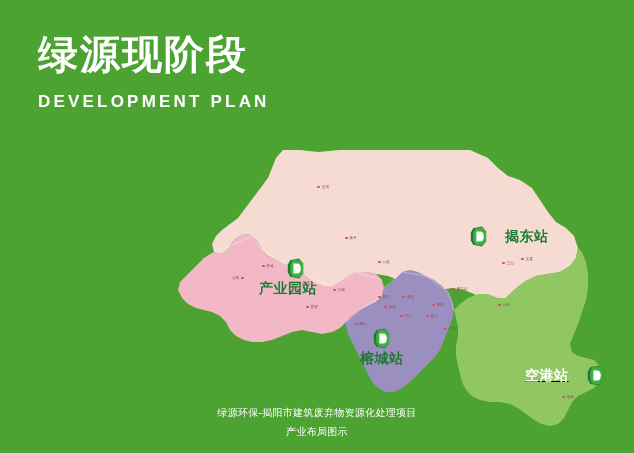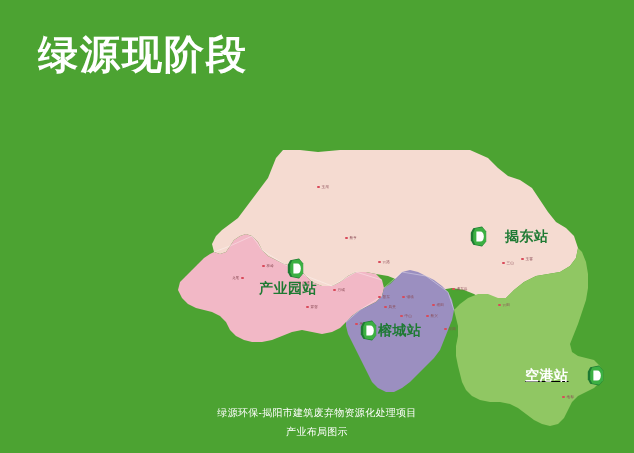--- a/index.html
+++ b/index.html
@@ -68,21 +68,21 @@
   }
   .dark-label .station-name { color: #1E7A33; }
   .white-label .station-name { color: #FFFFFF; }
   .logo-badge {
     width: 17px;
     height: 21px;
     flex: 0 0 auto;
   }
   #st-jiedong  { left: 470px; top: 226px; }
   #st-chanye   { left: 259px; top: 258px; flex-direction: column; gap: 1px; align-items: center; }
-  #st-rongcheng{ left: 360px; top: 320px; flex-direction: row; gap: 1px; align-items: center; }
+  #st-rongcheng{ left: 360px; top: 328px; flex-direction: column; gap: 1px; align-items: center; }
   #st-konggang { left: 525px; top: 365px; text-decoration: underline; }
   #st-chanye .logo-badge { margin-left: 14px; }
   
   .town {
     position: absolute;
     z-index: 4;
     display: flex;
     align-items: center;
     gap: 2px;
     white-space: nowrap;
@@ -153,20 +153,21 @@
       <g fill="none" stroke="#FFFFFF" stroke-opacity="0.35" stroke-width="1">
         <path d="M214,252 L230,246 L252,236 L262,250 L284,264 L306,276 L332,286 L356,272 L382,280"></path>
         <path d="M384,288 L402,272 L426,276 L448,292 L454,310"></path>
         <path d="M346,322 L360,310 L382,296"></path>
       </g>
     </svg>
   </div>
 
   <div id="title-block">
     <div class="title-line">绿源现阶段</div>
+    <div id="subtitle-en">DEVELOPMENT PLAN</div>
   </div>
 
   <div class="station dark-label" id="st-jiedong">
     <span class="logo-badge">
       <svg viewBox="0 0 17 21" width="17" height="21">
         <path d="M3.2,2.2 L12,0.6 L16.2,5.4 L16.2,15.4 L12,20.4 L3.2,18.8 L0.8,14.2 L0.8,6.8 Z" fill="#1E7A33"></path>
         <path d="M5.2,2.6 L12.2,1.2 L16,5.6 L16,15.2 L12.2,19.8 L5.2,18.4 L3.2,14.2 L3.2,6.8 Z" fill="#3CB043"></path>
         <path d="M6.4,5.4 L6.4,15.6 L10.2,15.6 C12.6,15.6 13.8,13.6 13.8,10.5 C13.8,7.4 12.6,5.4 10.2,5.4 Z" fill="#FFFFFF"></path>
       </svg>
     </span>

